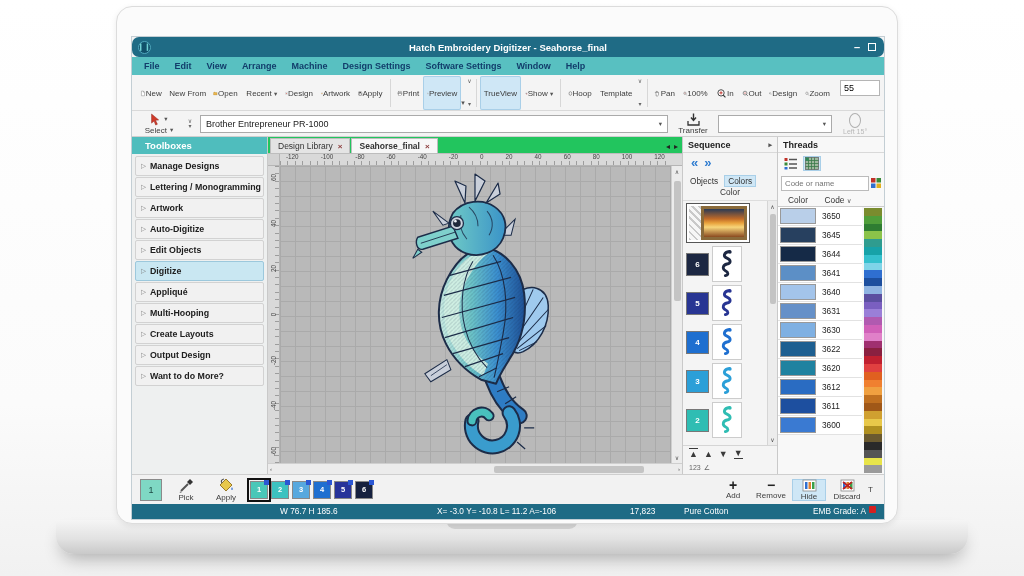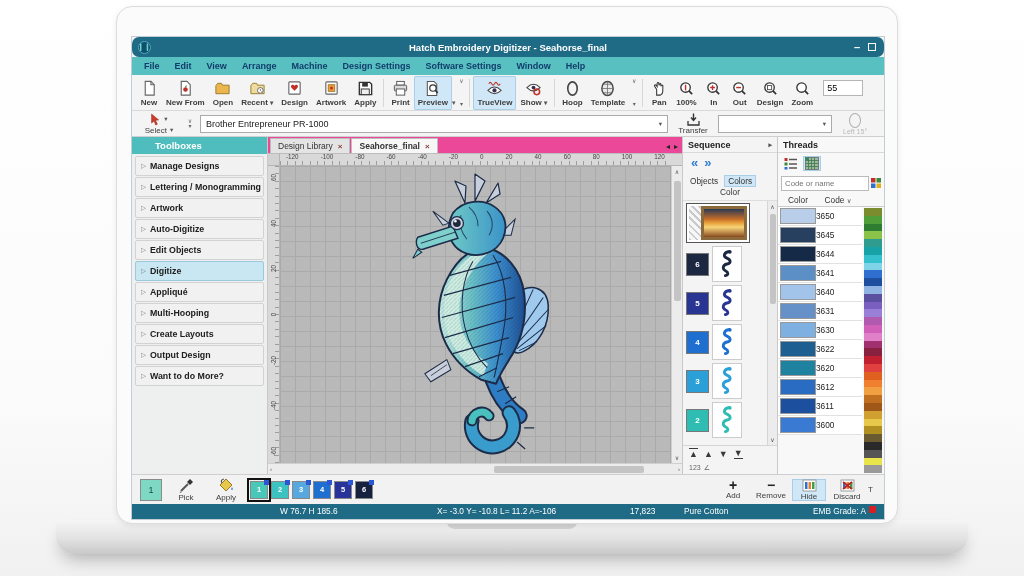--- a/index.html
+++ b/index.html
@@ -34,22 +34,22 @@
   .win-max { width:8px; height:8px; border:1.4px solid #fff; }
 
   
   .menubar { height:18px; background:#58c0c1; display:flex; align-items:center;
     gap:15px; padding-left:12px; flex:0 0 auto; }
   .menu-item { color:#123d6b; font-weight:bold; font-size:9px; cursor:default; }
 
   
   .toolbar1 { height:36px; background:#f4f4f4; border-bottom:1px solid #d9d9d9;
     display:flex; align-items:stretch; padding:1px 4px 0 4px; flex:0 0 auto; }
-  .tbtn { display:flex; flex-direction:column; align-items:center; justify-content:center;
-    padding:1px 4px; min-width:26px; border-radius:2px;font-weight:bold; }
+  .tbtn { display:flex; flex-direction:row; align-items:center; justify-content:center;
+    padding:1px 4px; min-width:26px; border-radius:2px; }
   .tbtn svg { width:17px; height:17px; }
   .tbtn .tlab { font-size:8px; color:#3c3c3c; margin-top:1px; white-space:nowrap; }
   .tbtn.hl { background:#cfe7f6; box-shadow:0 0 0 1px #a9cfe8 inset; }
   .vsep { width:1px; background:#d7d7d7; margin:3px 3px; }
   .more-stack { display:flex; flex-direction:column; justify-content:space-between;
     font-size:6px; color:#666; padding:3px 1px; line-height:5px; width:10px; text-align:center; }
   .dropbtn { display:flex; align-items:flex-end; padding:0 1px 3px 0; font-size:7px; color:#555; }
   .zoom-input { width:40px; height:16px; margin:4px 0 0 6px; border:1px solid #b5b5b5;
     font-size:9px; padding:0 3px; font-family:"Liberation Sans",sans-serif; }
 
@@ -72,31 +72,31 @@
   .hoopstate .oval { width:12px; height:15px; border:1.6px solid #777; border-radius:50%; }
   .hoopstate .tlab { font-size:7px; color:#888; }
 
   
   .workspace { flex:1; display:flex; min-height:0; }
 
   
   .toolboxes { width:136px; background:#eef0f0; border-right:1px solid #c9c9c9;
     display:flex; flex-direction:column; flex:0 0 auto; }
   .tbx-header { height:17px; background:#4fbdbd; color:#fff; font-weight:bold;
-    font-size:9.5px; display:flex; align-items:center; padding-left:23px; flex:0 0 auto; }
+    font-size:9.5px; display:flex; align-items:center; padding-left:13px; flex:0 0 auto; }
   .tbx-list { padding:2px 3px; }
   .tb-item { height:20px; margin-bottom:1px; background:#f1f1f1; border:1px solid #d2d2d2;
     border-radius:2px; display:flex; align-items:center; padding-left:5px; gap:4px; }
   .tb-item.active { background:#c9e7f2; border-color:#9cc8dc; }
   .tb-item .exp { font-size:6.5px; color:#7a7a7a; }
   .tb-item .lab { font-size:8.8px; font-weight:bold; color:#202020; white-space:nowrap; }
 
   
   .canvas-col { flex:1; display:flex; flex-direction:column; min-width:0; background:#e9e9e9; }
-  .tabbar { height:17px; background:#ec4899; display:flex; align-items:flex-end;
+  .tabbar { height:17px; background:#22c55e; display:flex; align-items:flex-end;
     padding-left:2px; flex:0 0 auto; border-bottom:1px solid #bdbdbd; }
   .tab { display:flex; align-items:center; gap:5px; padding:2px 7px; font-size:8.5px;
     color:#333; background:#e4e4e4; border:1px solid #bdbdbd; border-bottom:none; margin-right:1px; }
   .tab.active { background:#f7f7f7; font-weight:bold; }
   .tab .close { color:#8b3a3a; font-weight:bold; font-size:8px; }
   .tabscroll { margin-left:auto; padding:0 4px 2px 0; font-size:8px; color:#222; display:flex; gap:4px; }
 
   .ruler-row { display:flex; flex:0 0 auto; }
   .ruler-corner { width:12px; height:12px; background:#d2d2d2; border-right:1px solid #b5b5b5; border-bottom:1px solid #b5b5b5; }
   .ruler-x { flex:1; height:12px; background:#d9d9d9; border-bottom:1px solid #b5b5b5;
@@ -175,21 +175,21 @@
     font-family:"Liberation Sans",sans-serif; min-width:0; }
   .th-search svg { width:10px; height:10px; flex:0 0 auto; }
   .th-colhdr { height:14px; display:flex; align-items:center; font-size:8.3px; color:#333;
     border-bottom:1px solid #ccc; flex:0 0 auto; }
   .th-colhdr .c1 { width:40px; text-align:center; }
   .th-colhdr .c2 { width:40px; text-align:center; }
   .th-body { flex:1; display:flex; min-height:0; }
   .th-rows { width:84px; overflow:hidden; }
   .th-row { height:19px; display:flex; align-items:center; border-bottom:1px solid #e2e2e2; background:#fff;}
   .th-sw { width:36px; height:16px; margin-left:2px; border:1px solid #999; }
-  .th-code { font-size:8.3px; color:#222; margin-left:0; }
+  .th-code { font-size:8.3px; color:#222; margin-left:6px; }
   .spectrum { flex:1; display:flex; flex-direction:column; margin:1px 2px; }
   .spec-band { flex:1; }
 
   
   .palettebar { height:30px; background:#f2f2f2; border-top:1px solid #cfcfcf;
     display:flex; align-items:center; padding:0 8px; gap:8px; flex:0 0 auto; overflow:hidden; }
   .cur-sw { width:22px; height:22px; border:1px solid #8a8a8a; display:flex;
     align-items:center; justify-content:center; font-size:9px; color:#1d4a44; }
   .pa-btn { display:flex; flex-direction:column; align-items:center; width:32px; }
   .pa-btn svg { width:16px; height:15px; }

